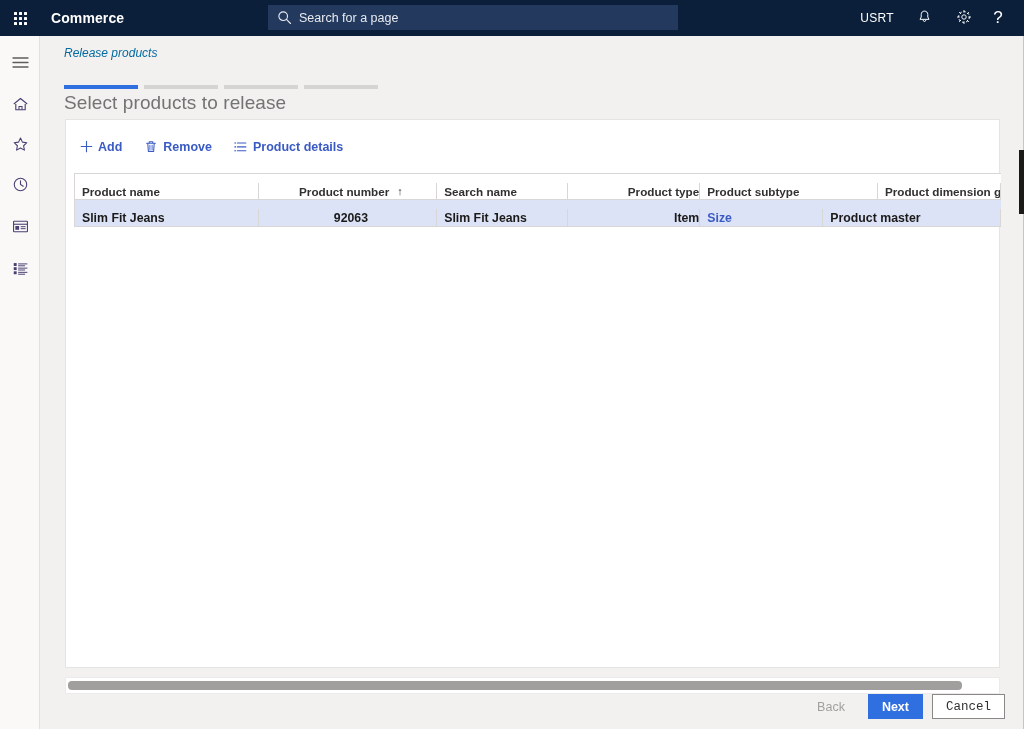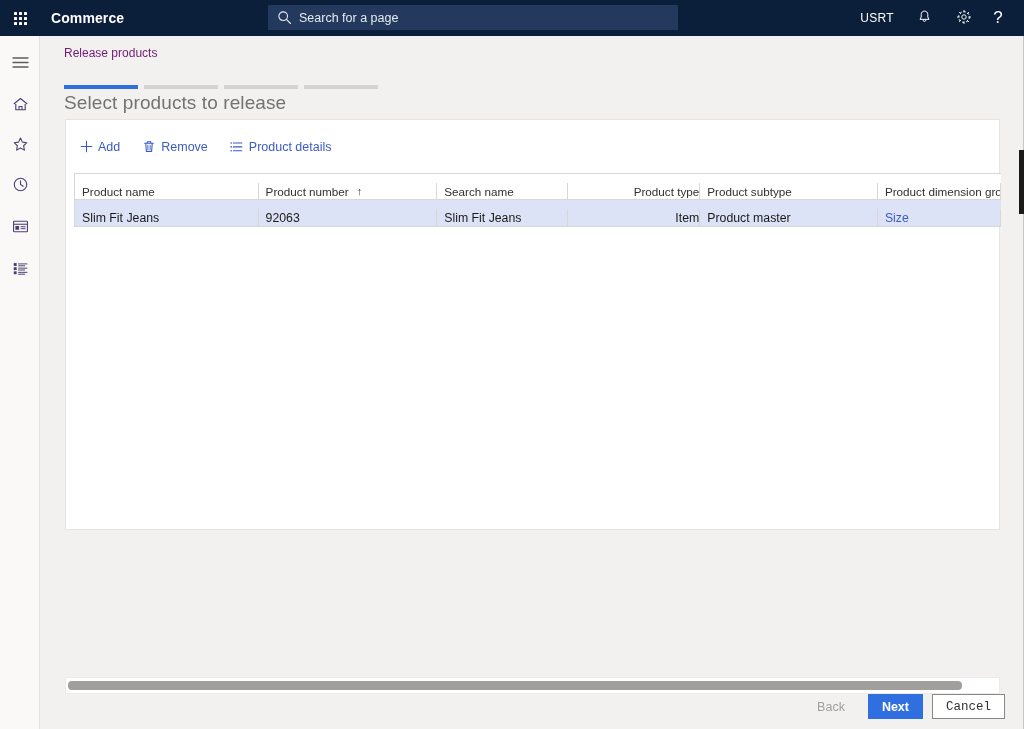--- a/index.html
+++ b/index.html
@@ -85,41 +85,43 @@
 
   
   #page {
     position: absolute; left: 41px; top: 36px;
     width: 983px; height: 693px;
     background: #f2f1f0;
     overflow: hidden;
   }
   #breadcrumb {
     position: absolute; left: 23px; top: 10px;
-    font-size: 12px; color: #701a75;
+    font-size: 12px; color: #0369a1;
     cursor: pointer;
+    font-style: italic;
   }
   #steps {
     position: absolute; left: 23px; top: 49px;
     display: flex; gap: 6px;
   }
   .step { width: 74px; height: 4px; background: #d6d4d2; border-radius: 0; cursor: pointer; }
   .step.active { background: #2f6fe0; }
   #pagetitle {
     position: absolute; left: 23px; top: 56px;
     font-size: 19px; color: #737373; font-weight: normal;
     letter-spacing: 0.1px;
   }
 
   
   #card {
     position: absolute; left: 24px; top: 83px;
-    width: 935px; height: 411px;
+    width: 935px; height: 549px;
     background: #ffffff;
     border: 1px solid #e6e4e2;
+    font-weight: bold;
   }
   #toolbar {
     position: absolute; left: 0; top: 0;
     height: 53px; width: 100%;
     display: flex; align-items: center;
     padding-left: 11px;
     gap: 18px;
   }
   .tb-btn {
     display: flex; align-items: center;
@@ -151,21 +153,21 @@
     font-size: 11.7px;
     color: #323130;
     overflow: hidden; white-space: nowrap; margin-top: 9px;
   }
   .ghead { background: #ffffff; border-bottom: 1px solid #d9d7d5; cursor: pointer; }
   .ghead .gcell { font-size: 11.7px; color: #323130; }
   .sortarrow { margin-left: 8px; font-size: 11px; color: #323130; }
   .gbody { background: #dce3f7; cursor: pointer; }
   .gbody .gcell { color: #1b1a19; font-size: 12.3px; }
   .gbody .gcell.link { color: #3b5bc4; }
-  .c0 { width: 185px; } .c1 { width: 180px; } .c2 { width: 132px; }
+  .c0 { width: 185px; } .c1 { width: 180px; justify-content: center; } .c2 { width: 132px; }
   .c3 { width: 133px; justify-content: flex-end; } .c4 { width: 179px; } .c5 { width: 124px; }
 
   
   #hscroll-track {
     position: absolute; left: 24px; top: 641px;
     width: 935px; height: 17px;
     background: #ffffff;
     border: 1px solid #eceaea;
     display: flex; align-items: center;
   }
@@ -374,22 +376,22 @@
         <div class="gcell c5">
           <span>Product dimension group</span>
         </div>
       </div>
 
       <div class="grow gbody">
         <div class="gcell c0">Slim Fit Jeans</div>
         <div class="gcell c1">92063</div>
         <div class="gcell c2">Slim Fit Jeans</div>
         <div class="gcell c3">Item</div>
+        <div class="gcell c5 link">Size</div>
         <div class="gcell c4">Product master</div>
-        <div class="gcell c5 link">Size</div>
       </div>
     </div>
   </div>
 
   <div id="hscroll-track">
     <div id="hscroll-thumb"></div>
   </div>
 
   <div id="footer">
     <div class="fbtn disabled">Back</div>

